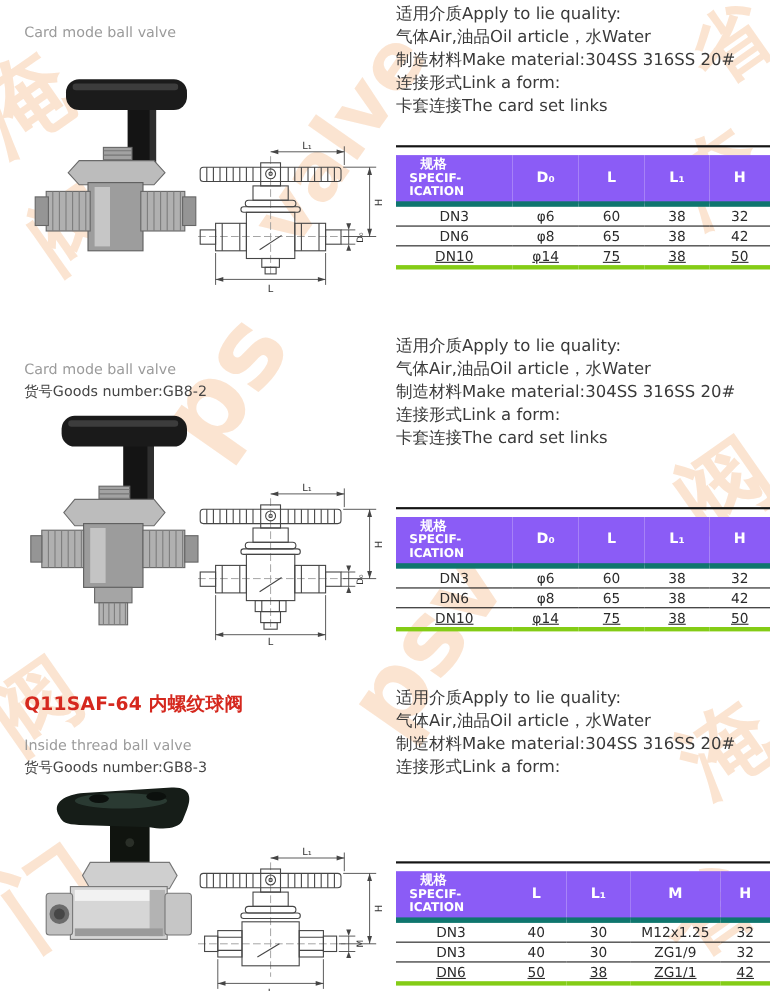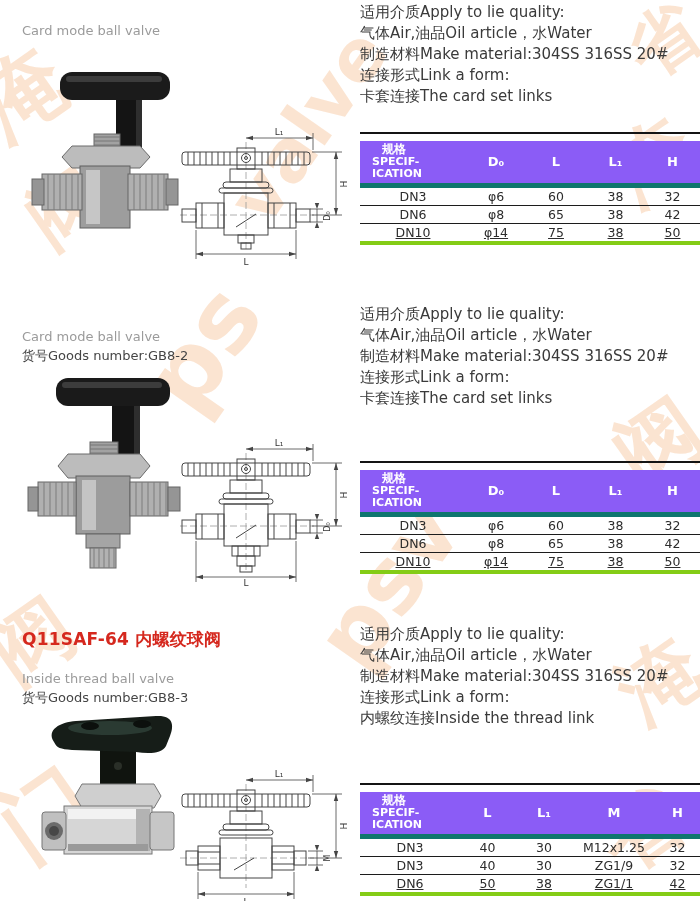--- a/index.html
+++ b/index.html
@@ -425,21 +425,20 @@
         <text transform="translate(154 90) rotate(-90)" text-anchor="middle" font-size="8">M</text>
         <text x="70" y="137" text-anchor="middle">L</text>
       </g>
     </svg>
 
     <div class="specs" style="top:2px">
       <div>适用介质Apply to lie quality:</div>
       <div>气体Air,油品Oil article，水Water</div>
       <div>制造材料Make material:304SS 316SS 20#</div>
       <div>连接形式Link a form:</div>
-      <div>内螺纹连接Inside the thread link</div>
     </div>
 
     <div class="spec-table" style="top:161px">
       <div class="toprule"></div>
       <table>
         <colgroup>
             <col style="width:100px">
             <col style="width:55px">
             <col style="width:58px">
             <col style="width:82px">

